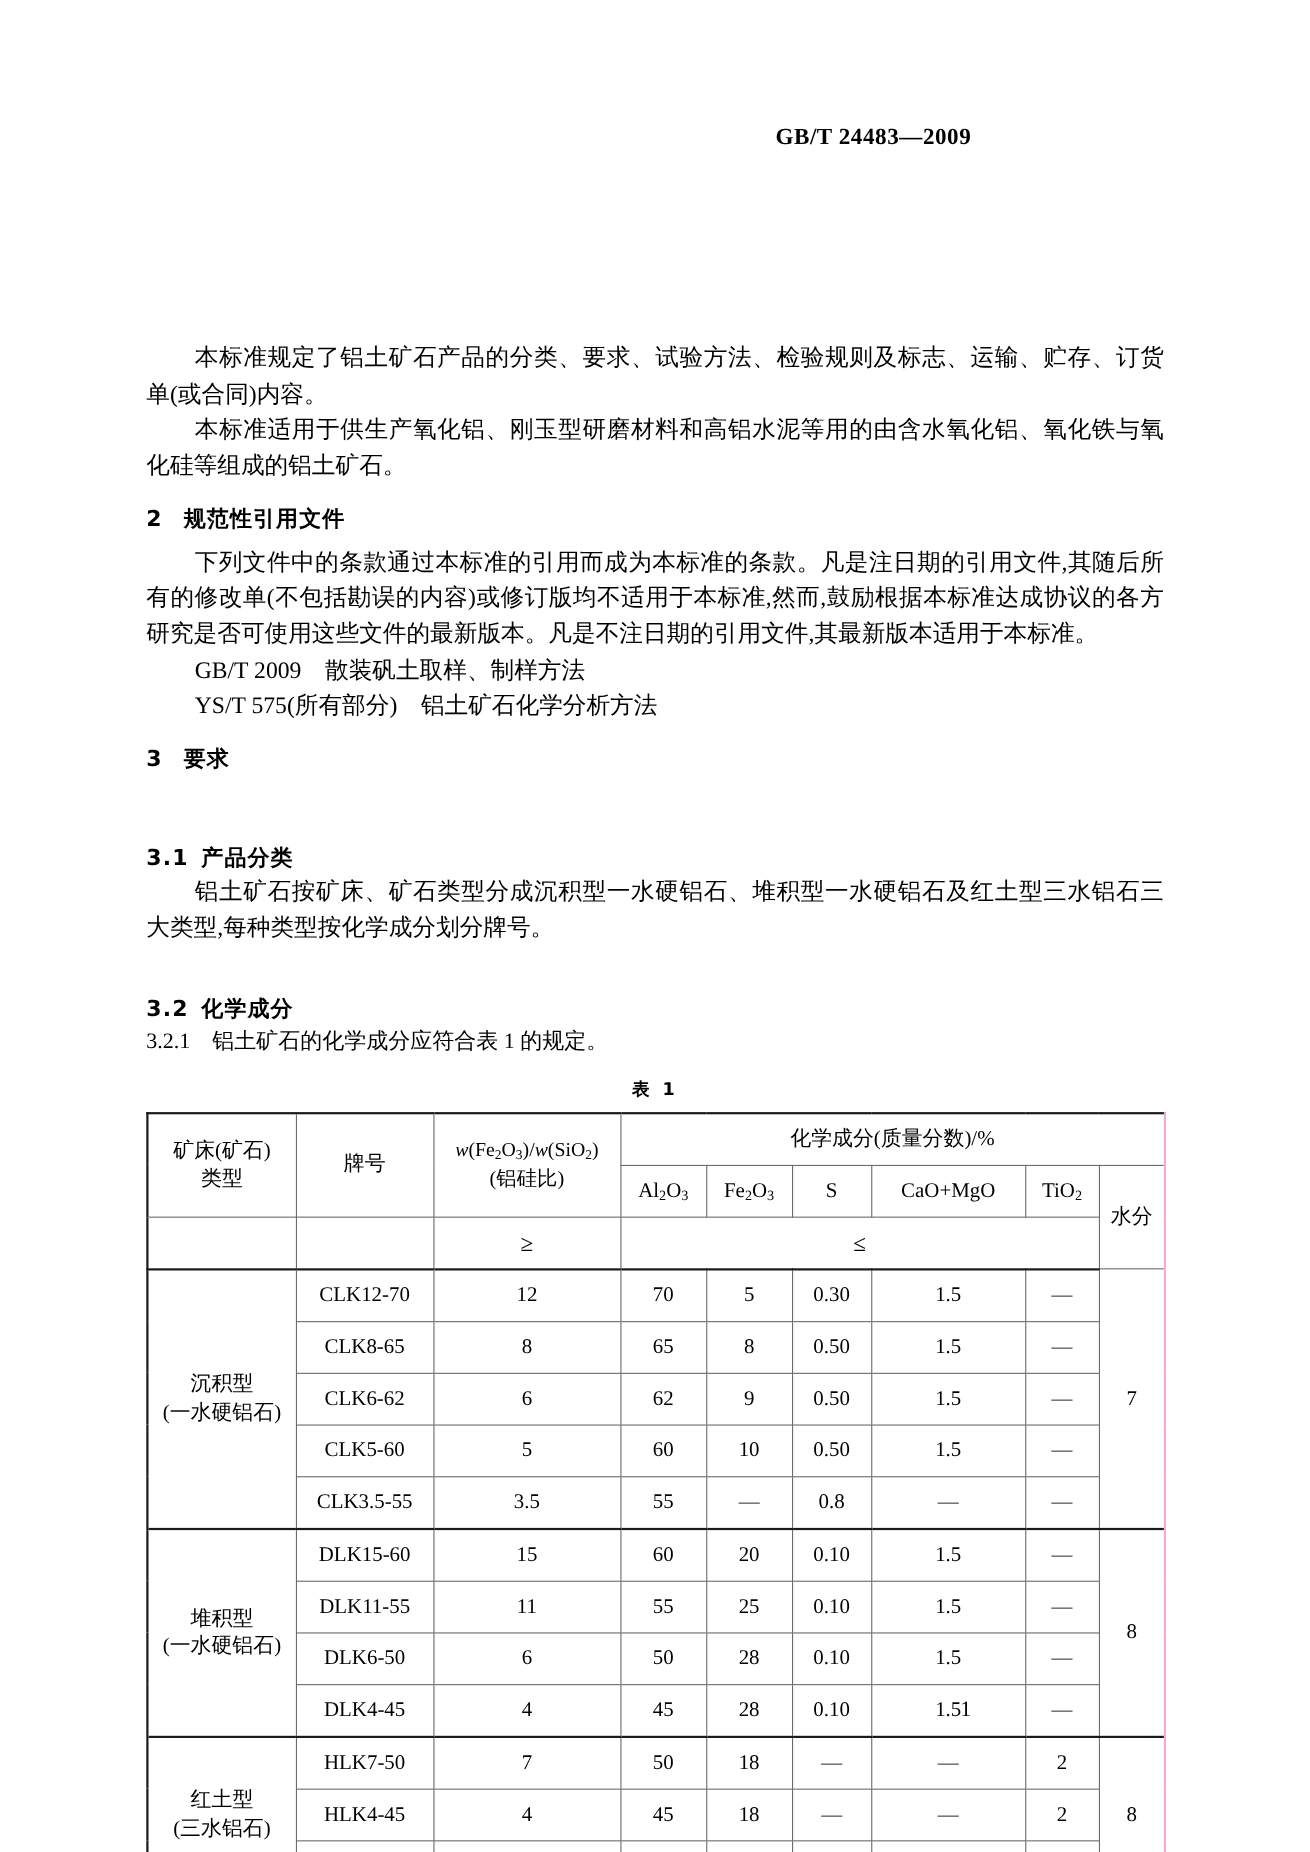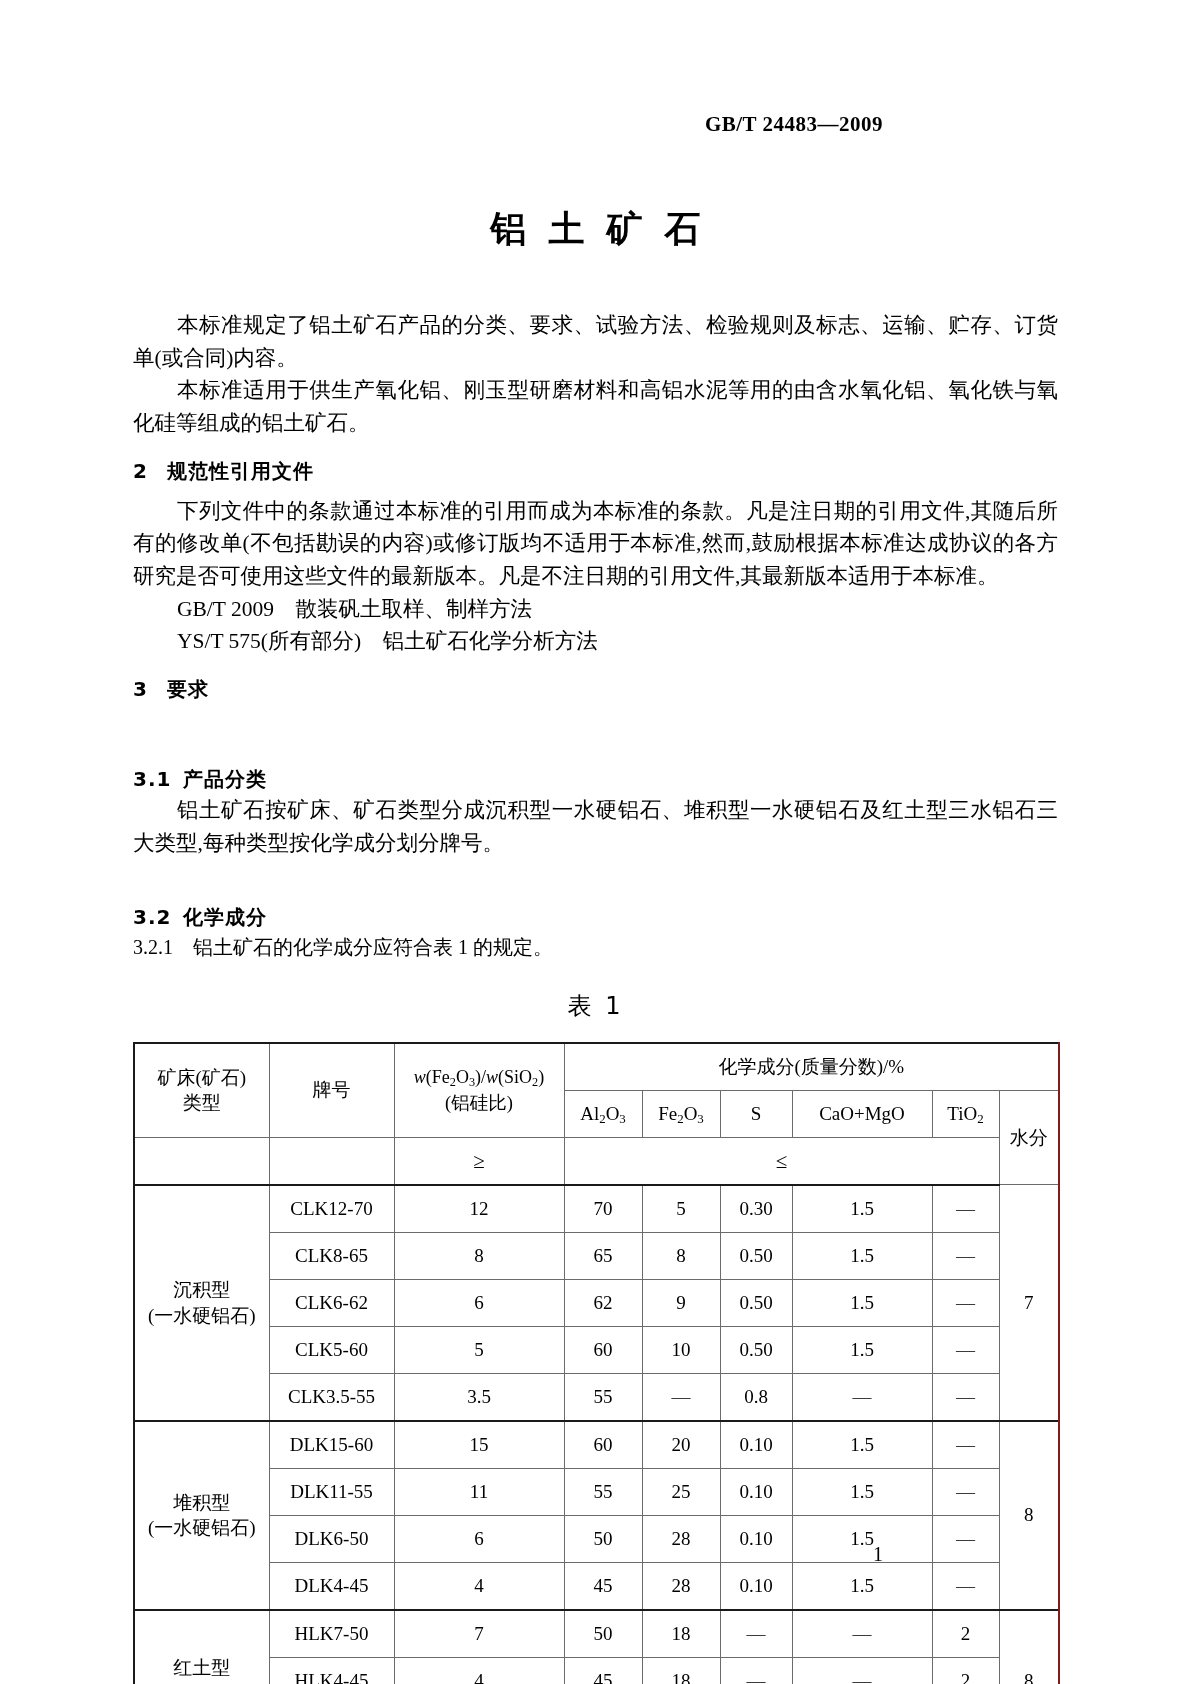--- a/index.html
+++ b/index.html
@@ -101,24 +101,24 @@
     font-size: 20px;
     line-height: 1.52;
   }
   .sp-sm { height: 9px; }
   .sp-md { height: 17px; }
 
   
   .table-caption {
     text-align: center;
     font-family: "DejaVu Sans", "Liberation Sans", sans-serif;
-    font-size: 24px;
-    font-weight: normal;
+    font-size: 16px;
+    font-weight: bold;
     letter-spacing: 3px;
-    margin: 10px;
+    margin: 0;
     padding: 0 0 10px 0;
   }
   table.spec {
     border-collapse: collapse;
     width: 925px;
     table-layout: fixed;
     font-size: 19px;
     font-family: "Liberation Serif", "DejaVu Serif", serif;
   }
   table.spec td, table.spec th {
@@ -126,21 +126,21 @@
     text-align: center;
     vertical-align: middle;
     font-weight: normal;
     padding: 0;
     height: 46px;
     line-height: 1.35;
   }
   table.spec .outer-top { border-top: 2px solid #1a1a1a; }
   table.spec .outer-bottom { border-bottom: 2px solid #1a1a1a; }
   table.spec .outer-left { border-left: 2px solid #1a1a1a; }
-  table.spec .outer-right { border-right: 2px solid #7f1d1d; }
+  table.spec .outer-right { border-right: 2px solid #f9a8d4; }
   table.spec .thick-b { border-bottom: 2px solid #1a1a1a; }
   table.spec .thick-t { border-top: 2px solid #1a1a1a; }
   .cell-2line { line-height: 1.5; margin-top: 12px; }
   .formula { font-size: 18px; white-space: nowrap; }
   .formula i { font-style: italic; }
   sub { font-size: 0.68em; vertical-align: -0.22em; }
   .ratio-line2 { font-size: 18.5px; }
   .sym { font-size: 21px; }
   .dash { color: #333; }
 
@@ -153,21 +153,20 @@
     font-size: 20px;
   }
 </style>
 </head>
 <body>
 
 <div class="page">
 
   <div class="running-header">GB/T 24483—2009</div>
 
-  <div class="doc-title">铝土矿石</div>
 
   <div class="content">
 
     <div class="sp-sm"></div>
     <p class="para indent">本标准规定了铝土矿石产品的分类、要求、试验方法、检验规则及标志、运输、贮存、订货单(或合同)内容。</p>
     <p class="para indent">本标准适用于供生产氧化铝、刚玉型研磨材料和高铝水泥等用的由含水氧化铝、氧化铁与氧化硅等组成的铝土矿石。</p>
     <div class="sp-md"></div>
 
     <h2 class="clause">
       <span class="num">2</span><span>规范性引用文件</span>

